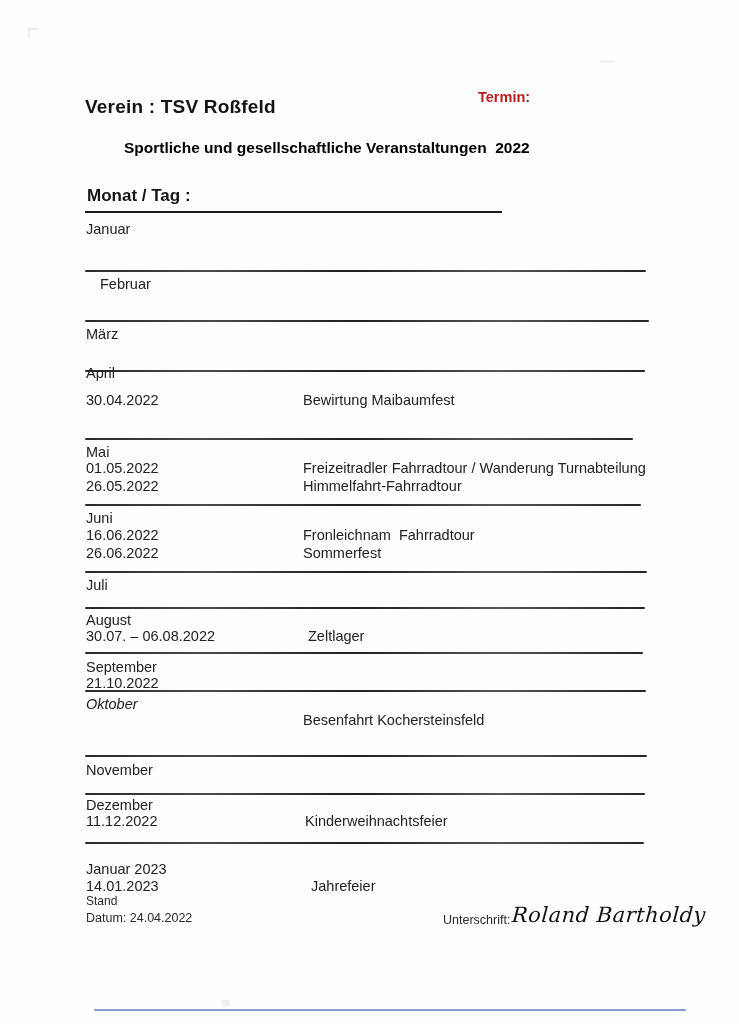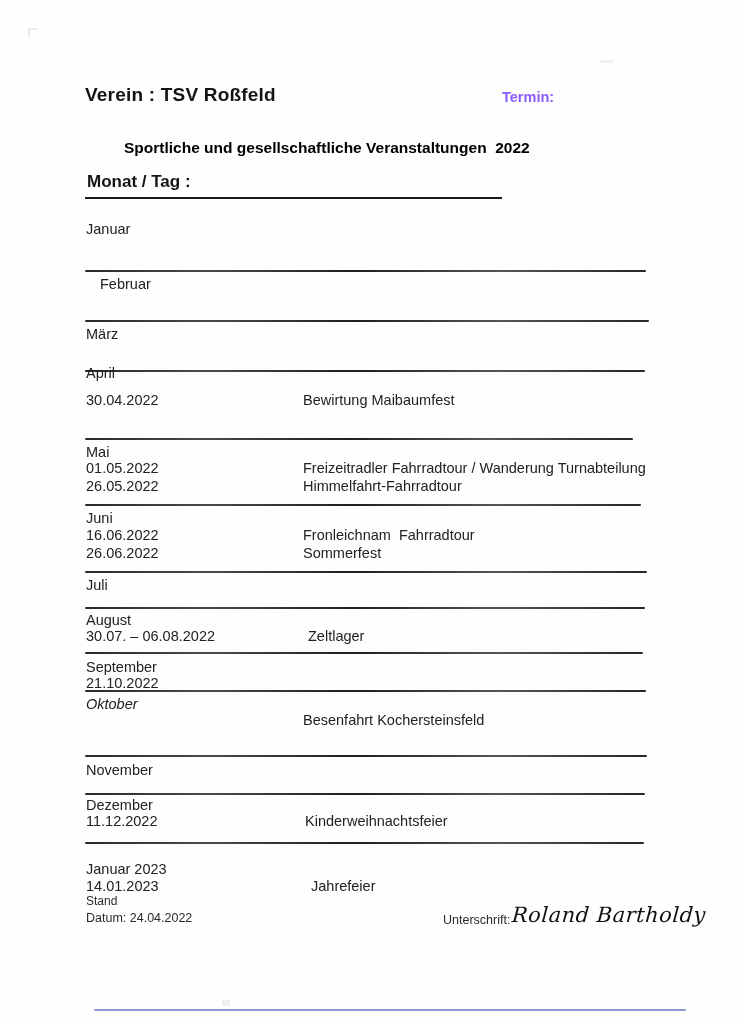--- a/index.html
+++ b/index.html
@@ -3,44 +3,44 @@
 <meta charset="utf-8">
 <style>
   html,body { margin:0; padding:0; background:#ffffff; }
   .page {
     position:relative; width:739px; height:1024px; background:#fefefe;
     font-family:"Liberation Sans", sans-serif; color:#1d1d1d; overflow:hidden;
   }
   .abs { position:absolute; line-height:1.15; white-space:pre; }
   .bold { font-weight:bold; }
   .verein { font-size:19px; letter-spacing:.2px; color:#141414; }
-  .termin { font-size:14.5px; color:#8b5cf6;margin-left:24px; }
+  .termin { font-size:14.5px; color:#b91c1c; }
   .title  { font-size:15.5px; color:#000000; }
   .colhead-wrap { position:absolute; border-bottom:2.6px solid #1c1c1c; height:25px; }
   .colhead { position:absolute; font-size:17px; font-weight:bold; color:#141414; white-space:pre; }
   .hline { position:absolute; height:2px; background:linear-gradient(90deg,#2a2a2a 0%,#4a4a4a 22%,#1f1f1f 48%,#555 74%,#262626 100%); border-radius:1px; }
   .month { font-size:14.5px; color:#222; }
   .date  { font-size:14.5px; color:#222; }
   .event { font-size:14.5px; color:#222; }
   .small { font-size:12px; color:#2a2a2a; }
   .signature { font-family:"DejaVu Serif", serif; font-style:italic; font-size:21px;
                letter-spacing:.5px; color:#111; transform:skewX(-4deg); }
   .artifact { position:absolute; background:#d9d9d9; }
   .blue-line { position:absolute; height:2px; background:rgba(114,136,207,.85); border-radius:1px; }
 </style>
 </head>
 <body>
 
 <div class="page">
 
-  <div class="abs bold verein" style="left:85px; top:84px;">Verein : TSV Roßfeld</div>
+  <div class="abs bold verein" style="left:85px; top:96px;">Verein : TSV Roßfeld</div>
   <div class="abs bold termin" style="left:478px; top:89px;">Termin:</div>
   <div class="abs bold title" style="left:124px; top:139px;">Sportliche und gesellschaftliche Veranstaltungen  2022</div>
 
-  <div class="colhead-wrap" style="left:85px; top:172px; width:417px;text-align:center;">
+  <div class="colhead-wrap" style="left:85px; top:186px; width:417px;text-align:center;">
     <span class="colhead" style="left:2px; top:0;">Monat / Tag :</span>
   </div>
 
   <div class="abs month" style="left:86px; top:221px;">Januar</div>
 
   <div class="hline" style="left:85px; top:270px; width:561px;"></div>
   <div class="abs month" style="left:100px; top:276px;">Februar</div>
 
   <div class="hline" style="left:85px; top:320px; width:564px;"></div>
   <div class="abs month" style="left:86px; top:326px;">März</div>

